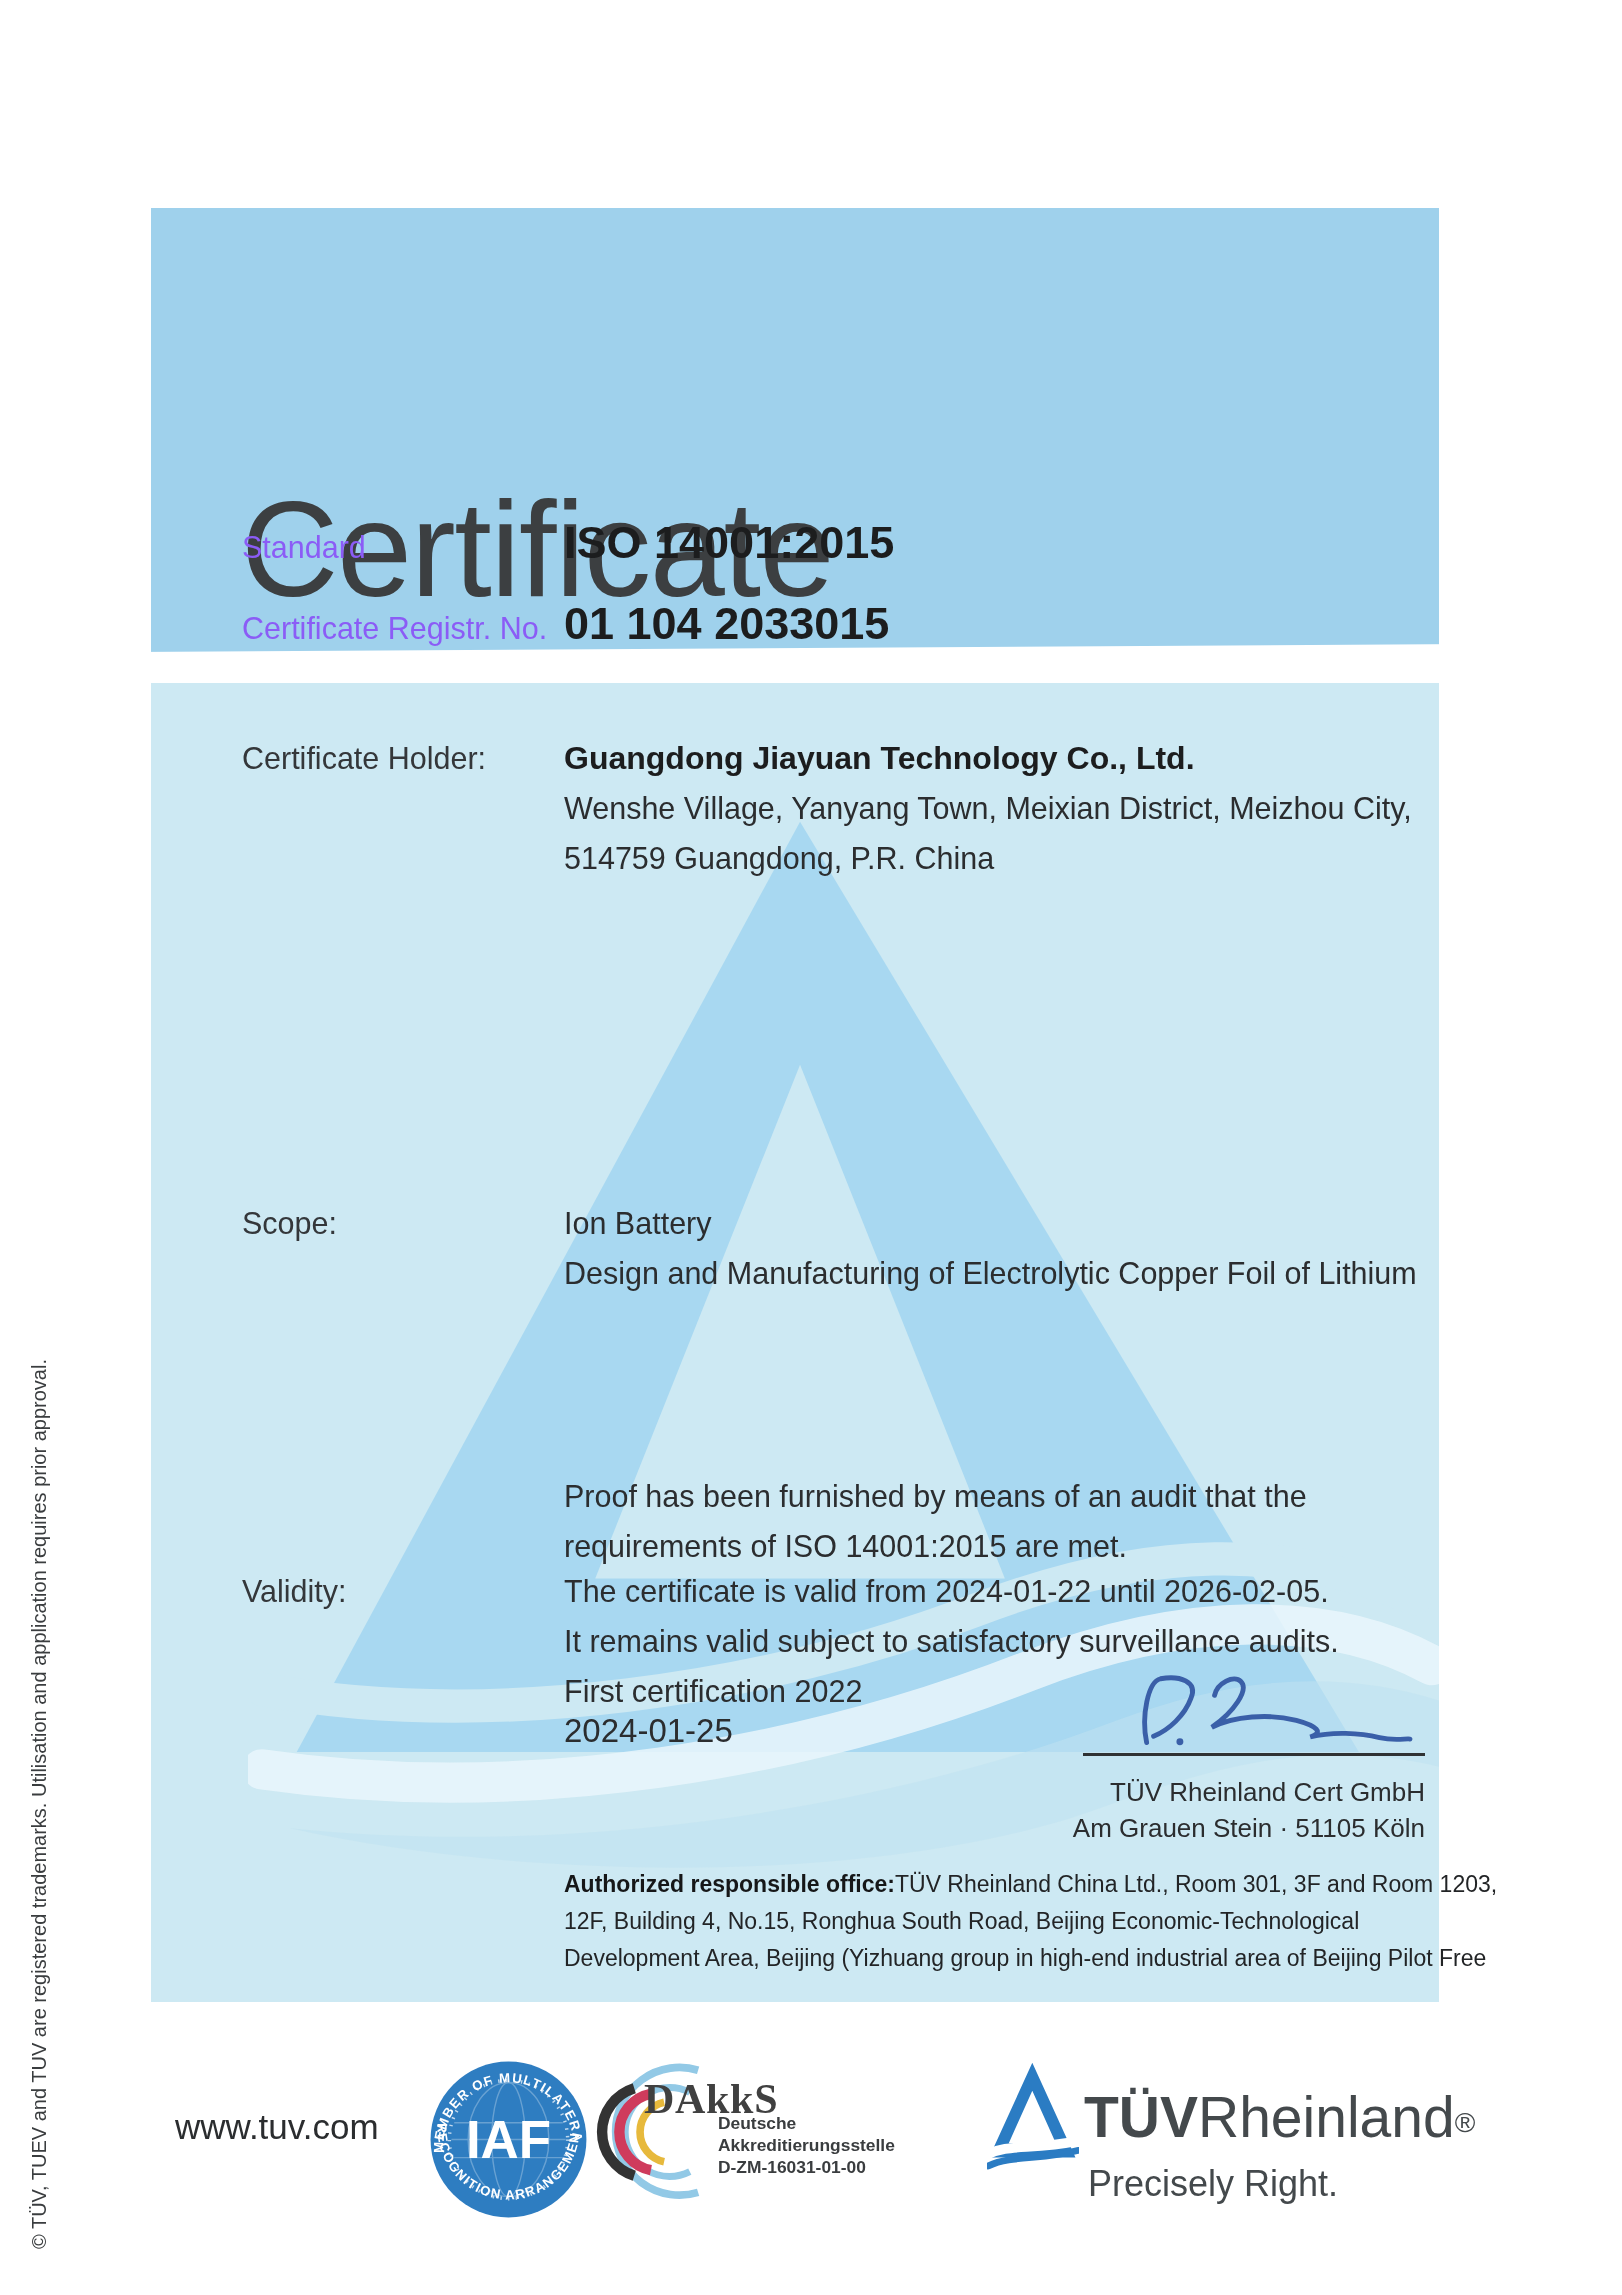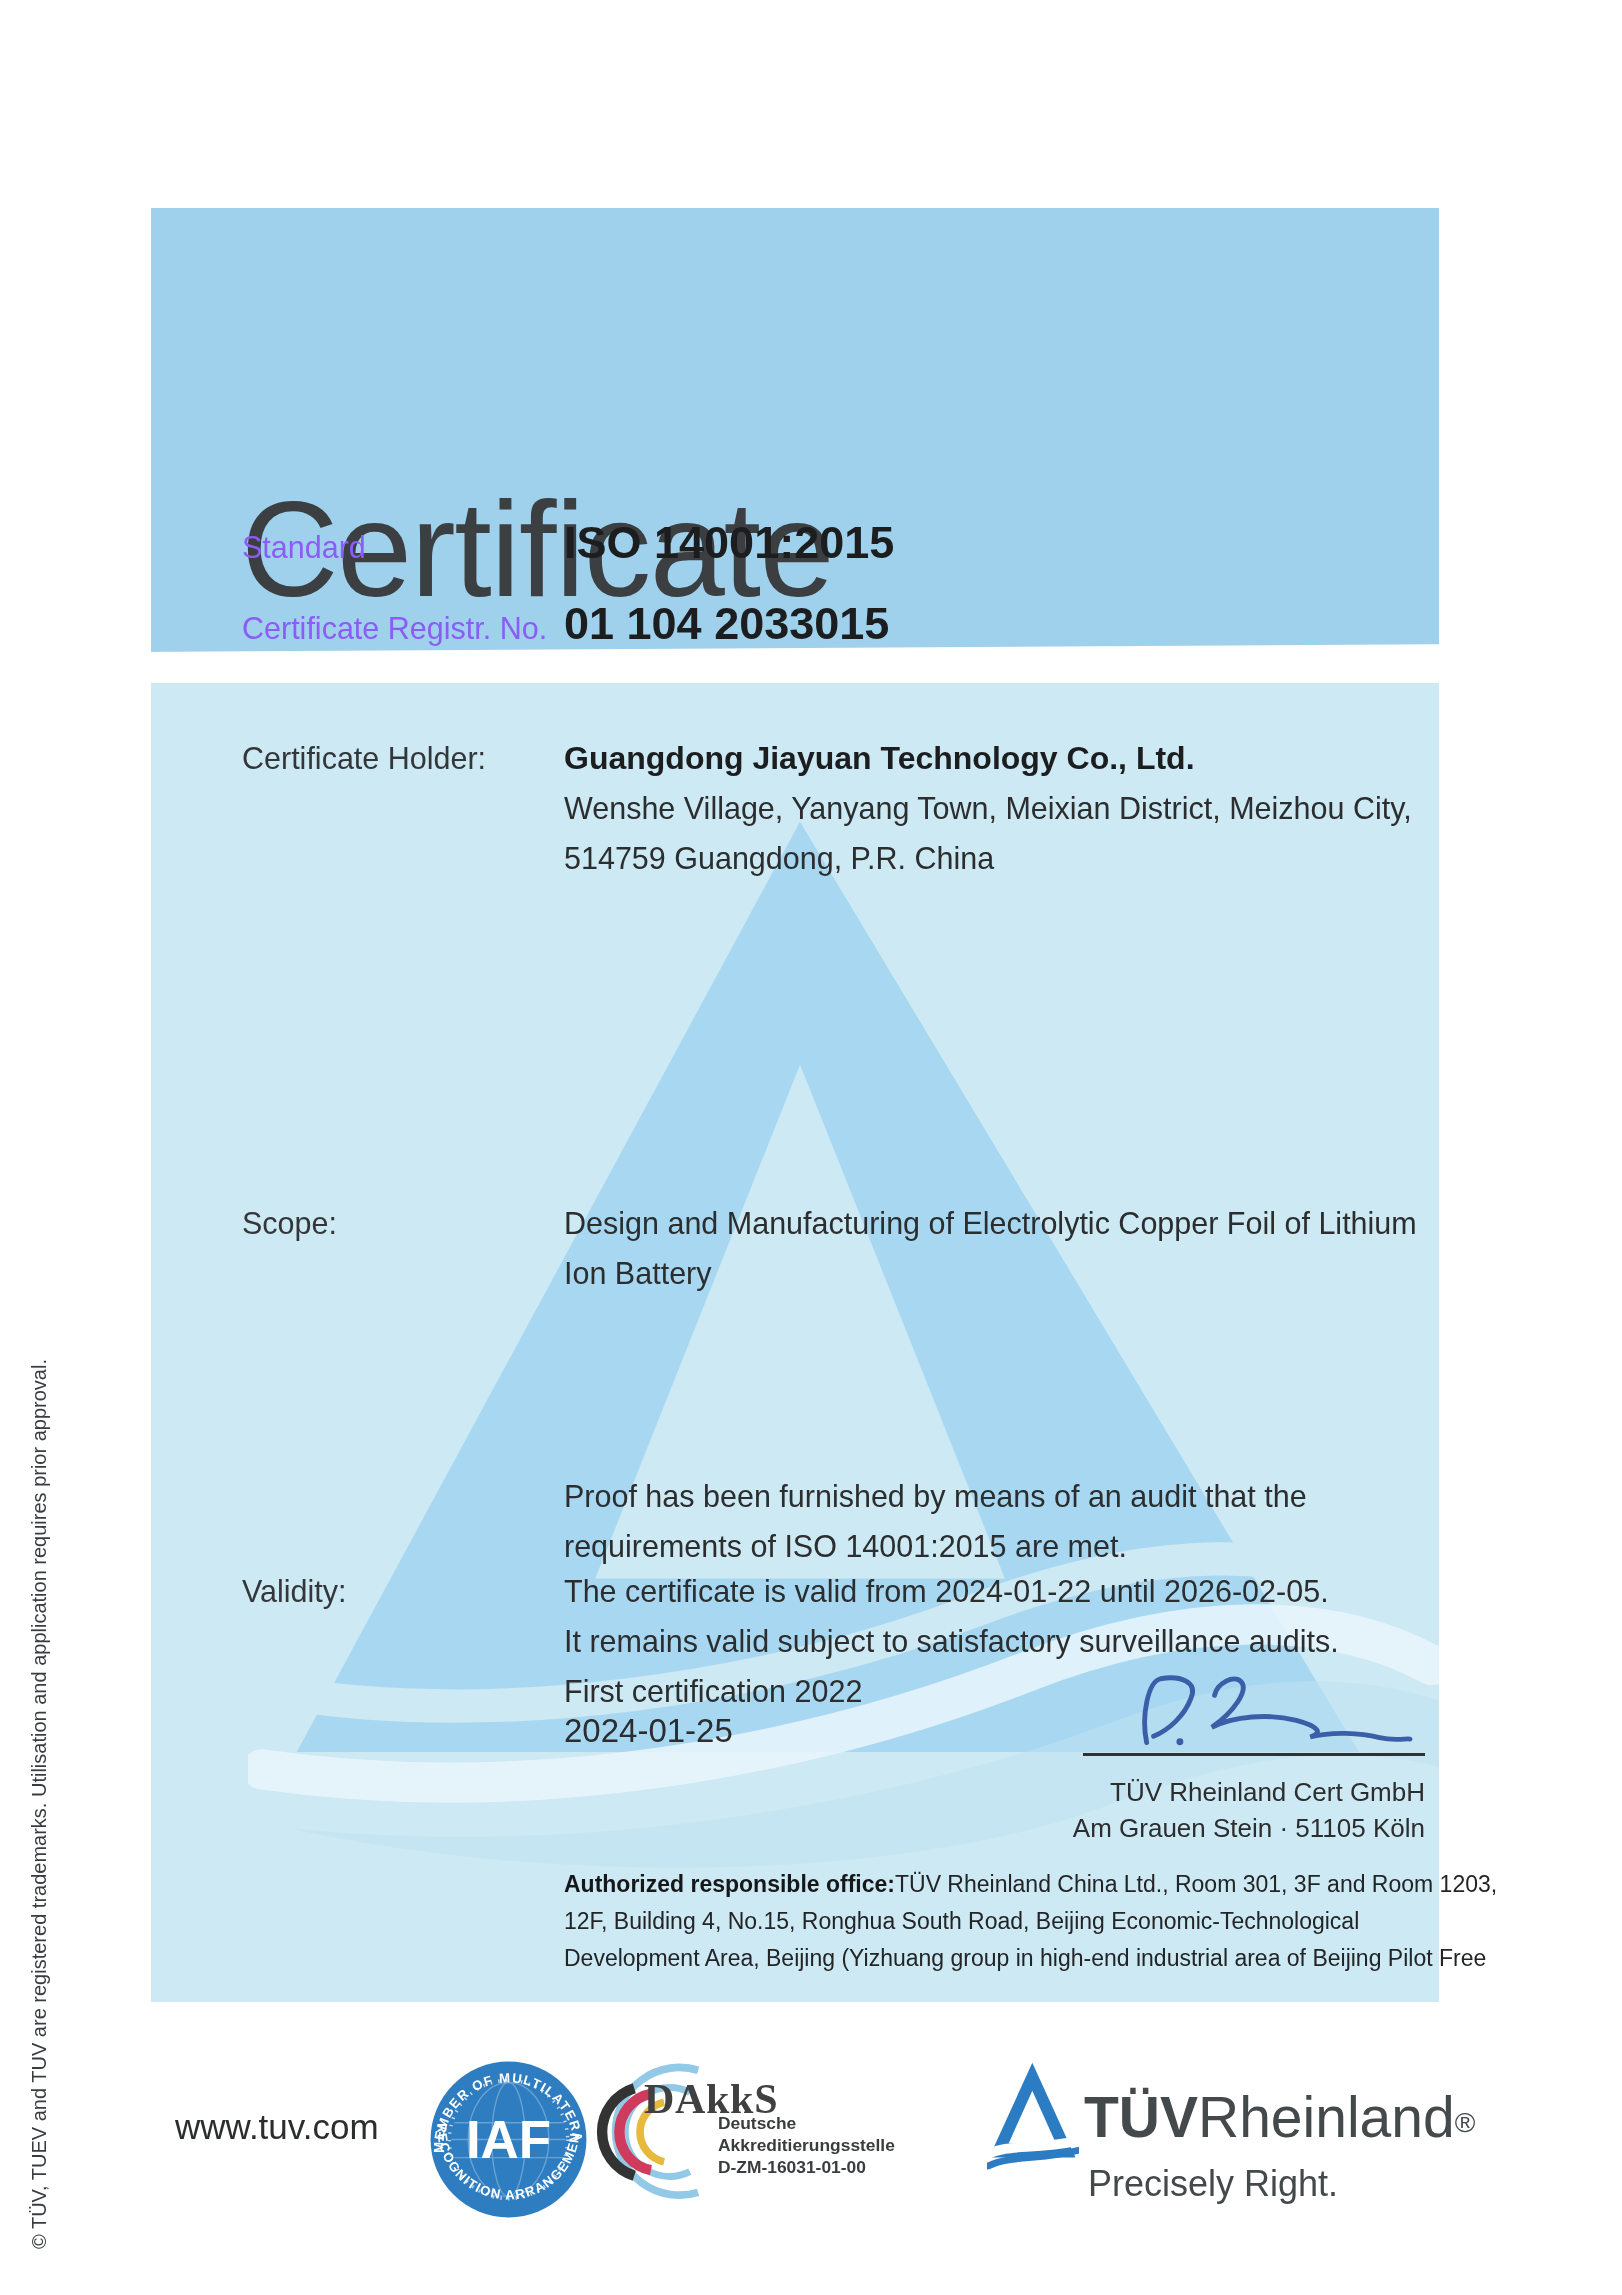--- a/index.html
+++ b/index.html
@@ -108,22 +108,22 @@
   <div class="brow" style="top:733px;">
     <span class="blabel">Certificate Holder:</span><span class="bvalue">
       <div class="bline strong">Guangdong Jiayuan Technology Co., Ltd.</div>
       <div class="bline">Wenshe Village, Yanyang Town, Meixian District, Meizhou City,</div>
       <div class="bline">514759 Guangdong, P.R. China</div>
     </span>
   </div>
 
   <div class="brow" style="top:1198px;">
     <span class="blabel">Scope:</span><span class="bvalue">
+      <div class="bline">Ion Battery</div>
       <div class="bline">Design and Manufacturing of Electrolytic Copper Foil of Lithium</div>
-      <div class="bline">Ion Battery</div>
     </span>
   </div>
 
   <div class="brow" style="left:564px;top:1427px;margin-top:44px;">
     <span class="bvalue">
       <div class="bline">Proof has been furnished by means of an audit that the</div>
       <div class="bline">requirements of ISO 14001:2015 are met.</div>
     </span>
   </div>
 

